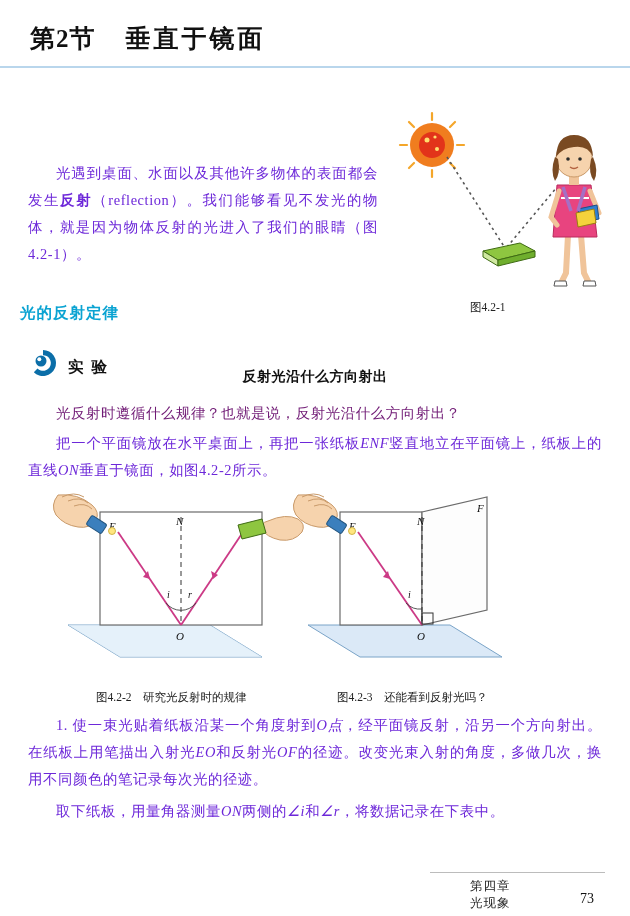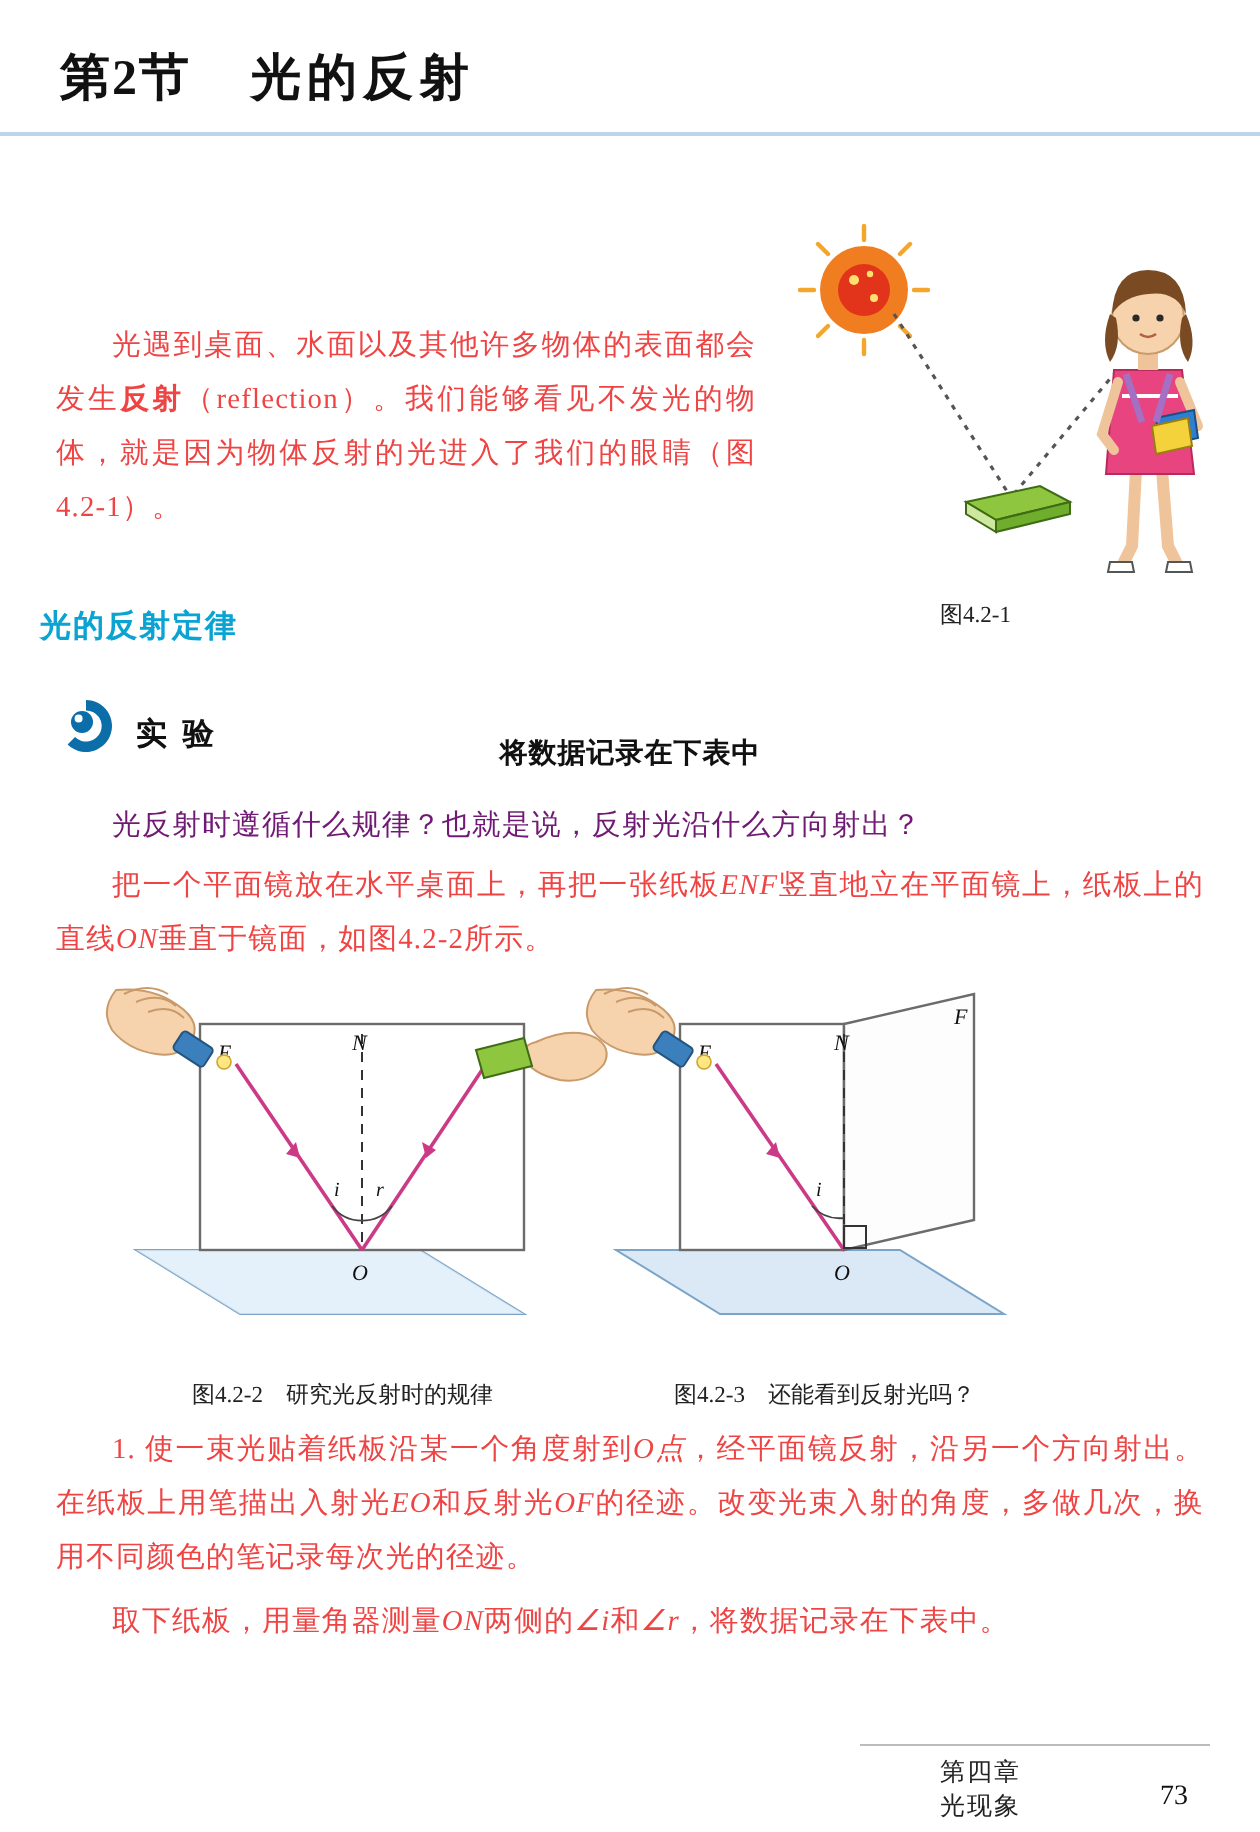--- a/index.html
+++ b/index.html
@@ -49,21 +49,21 @@
     height: 2px;
     background: #b9d6ec;
   }
   
   .para {
     position: absolute;
     font-size: 14.4px;
     line-height: 27px;
     letter-spacing: 0.6px;
     text-align: justify;
-    color: #ef4444;
+    color: #6d28d9;
   }
   .p-intro {
     left: 28px;
     top: 160px;
     width: 350px;
     text-indent: 28px;
   }
   .b {
     font-weight: bold;
   }
@@ -206,21 +206,21 @@
     margin-top: 15px;
   }
 </style>
 </head>
 <body>
 
 <div class="page">
 
   <div class="title-row">
     <span class="sec-no">第2节</span>
-    <span class="sec-title">光的反射</span>
+    <span class="sec-title">垂直于镜面</span>
   </div>
   <div class="title-rule"></div>
 
   <div class="para p-intro">
     <span>光遇到桌面、水面以及其他许多物体的表面都会发生<span class="b">反射</span>（reflection）。我们能够看见不发光的物体，就是因为物体反射的光进入了我们的眼睛（图4.2-1）。</span>
   </div>
 
   <div class="fig1">
     <svg width="230" height="200" viewBox="0 0 230 200">
 
@@ -291,21 +291,21 @@
   <div class="exp-row">
     <span class="exp-icon">
       <svg width="30" height="30" viewBox="0 0 30 30">
         <path d="M15,2 A13,13 0 1,1 5.8,24.2 L9.5,20.5 A7.8,7.8 0 1,0 15,7.2 Z" fill="#0b6ea8"></path>
         <circle cx="13" cy="13" r="5.5" fill="#0b6ea8"></circle>
         <circle cx="11.3" cy="11.3" r="2" fill="#ffffff"></circle>
       </svg>
     </span>
     <span class="exp-label">实 验</span>
   </div>
-  <div class="exp-title">将数据记录在下表中</div>
+  <div class="exp-title">反射光沿什么方向射出</div>
 
   <div class="para p-q">光反射时遵循什么规律？也就是说，反射光沿什么方向射出？</div>
   <div class="para p-2">把一个平面镜放在水平桌面上，再把一张纸板<span class="it">ENF</span>竖直地立在平面镜上，纸板上的直线<span class="it">ON</span>垂直于镜面，如图4.2-2所示。</div>
 
   <div class="figs">
     <svg width="630" height="215" viewBox="0 0 630 215">
 
       <g>
 
         <polygon points="68,140 210,140 262,172 120,172" fill="#dbe9f7" stroke="#7aa4c8" stroke-width="1"></polygon>

